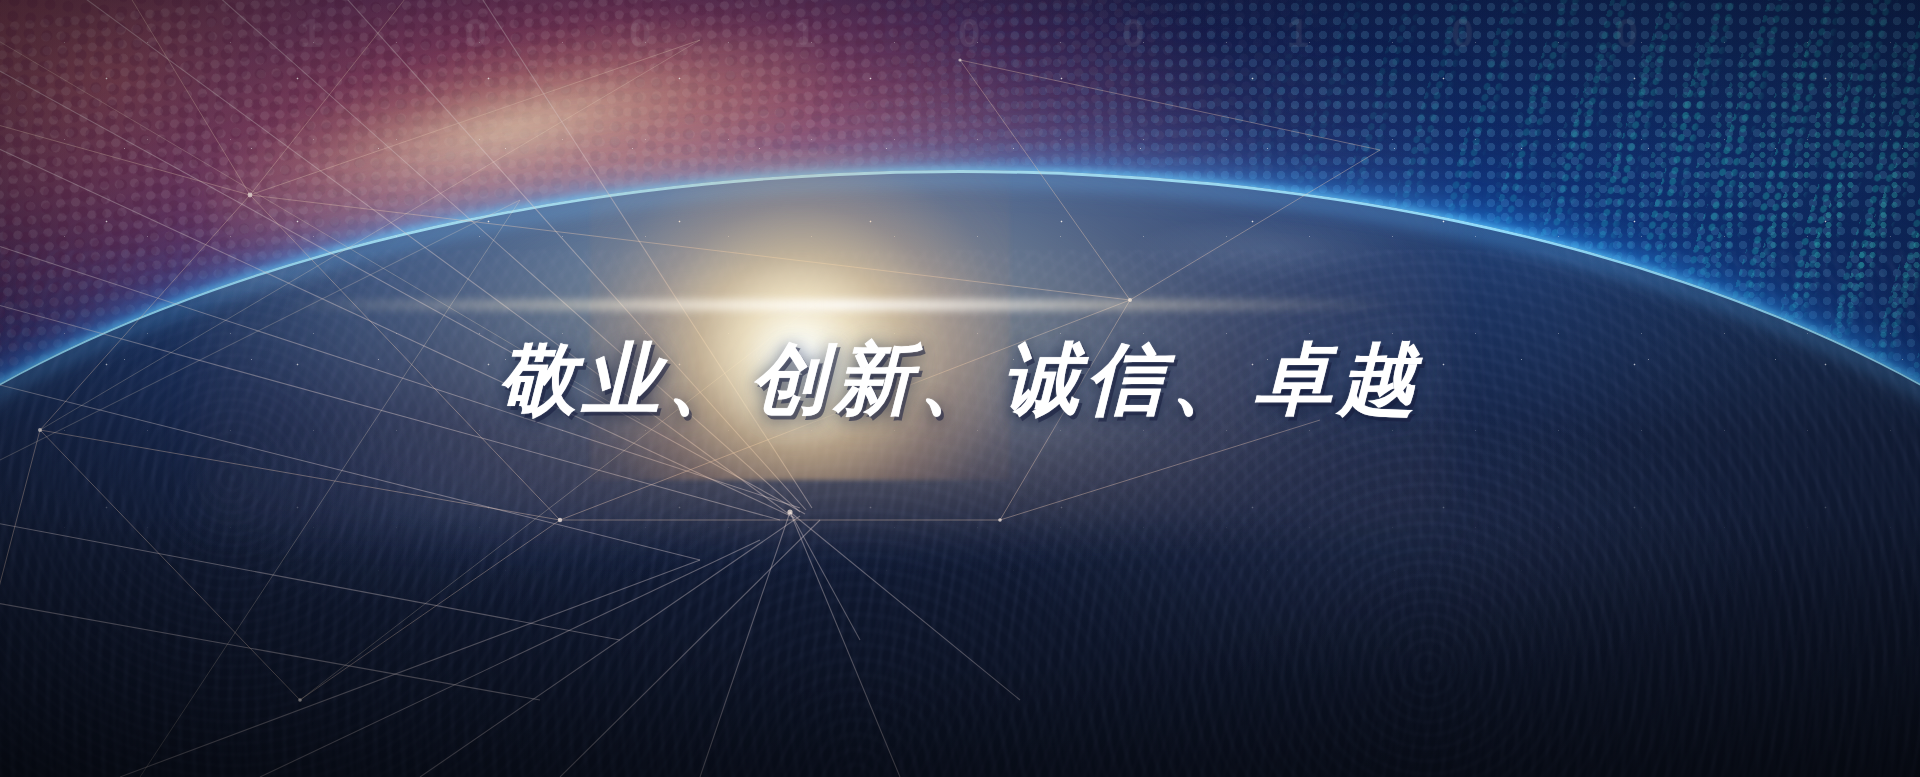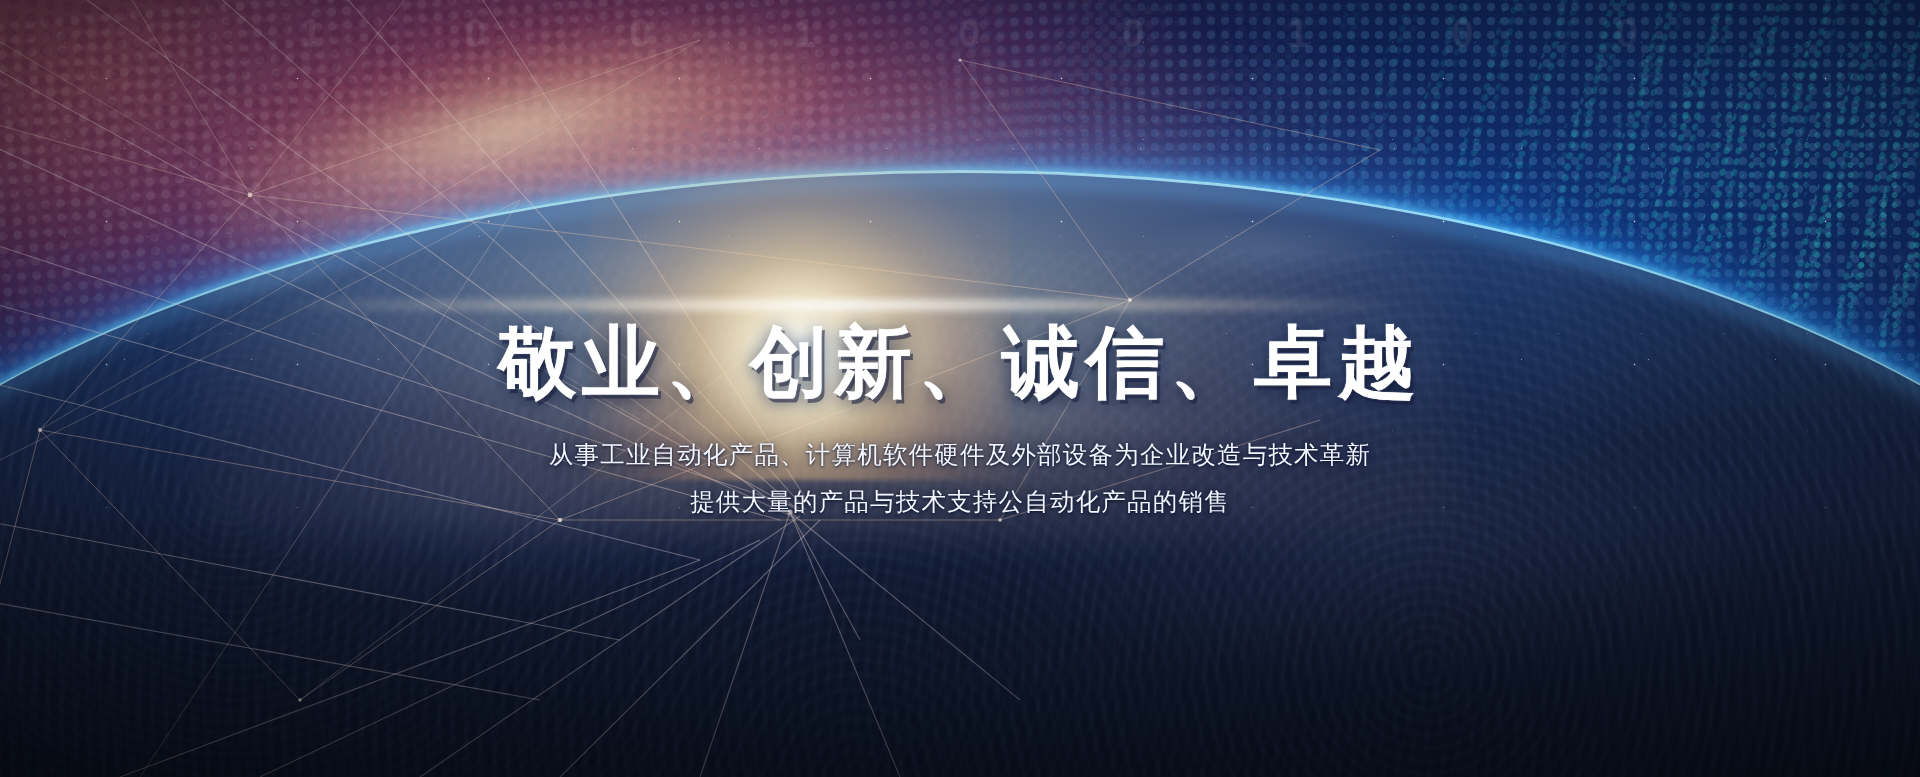--- a/index.html
+++ b/index.html
@@ -274,31 +274,32 @@
 
   
   .copy {
     position: absolute;
     left: 0; right: 0;
     top: 320px;
     text-align: center;
     z-index: 20;
   }
   .headline {
-    margin: 0;
+    margin: 17px;
     font-size: 78px;
     line-height: 1.08;
     font-weight: 700;
     color: #ffffff;
     letter-spacing: 6px;
     text-shadow:
       0 0 1px rgba(255,255,255,0.9),
       3px 4px 0 rgba(24,30,62,0.55),
       0 4px 18px rgba(6,14,40,0.75),
       0 0 42px rgba(120,180,255,0.28);
+    font-style: italic;
   }
   .sub {
     margin: 0;
     font-size: 24.5px;
     line-height: 1.9;
     font-weight: 400;
     color: #f2f6ff;
     letter-spacing: 1.2px;
     text-shadow:
       0 1px 3px rgba(5,12,38,0.9),
@@ -406,19 +407,15 @@
     <span>0</span>
     <span>1</span>
     <span>0</span>
     <span>0</span>
   </div>
 
   <div class="layer vignette"></div>
 
   <div class="copy">
     <h1 class="headline">敬业、创新、诚信、卓越</h1>
-    <div class="sub-wrap">
-      <p class="sub">从事工业自动化产品、计算机软件硬件及外部设备为企业改造与技术革新</p>
-      <p class="sub">提供大量的产品与技术支持公自动化产品的销售</p>
-    </div>
   </div>
 
 </div>
 
 </body></html>

